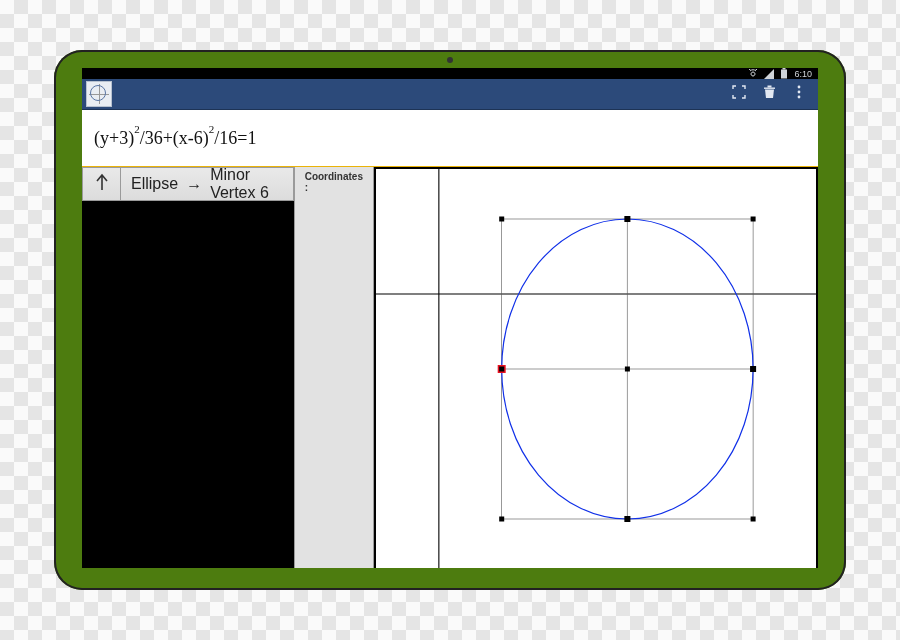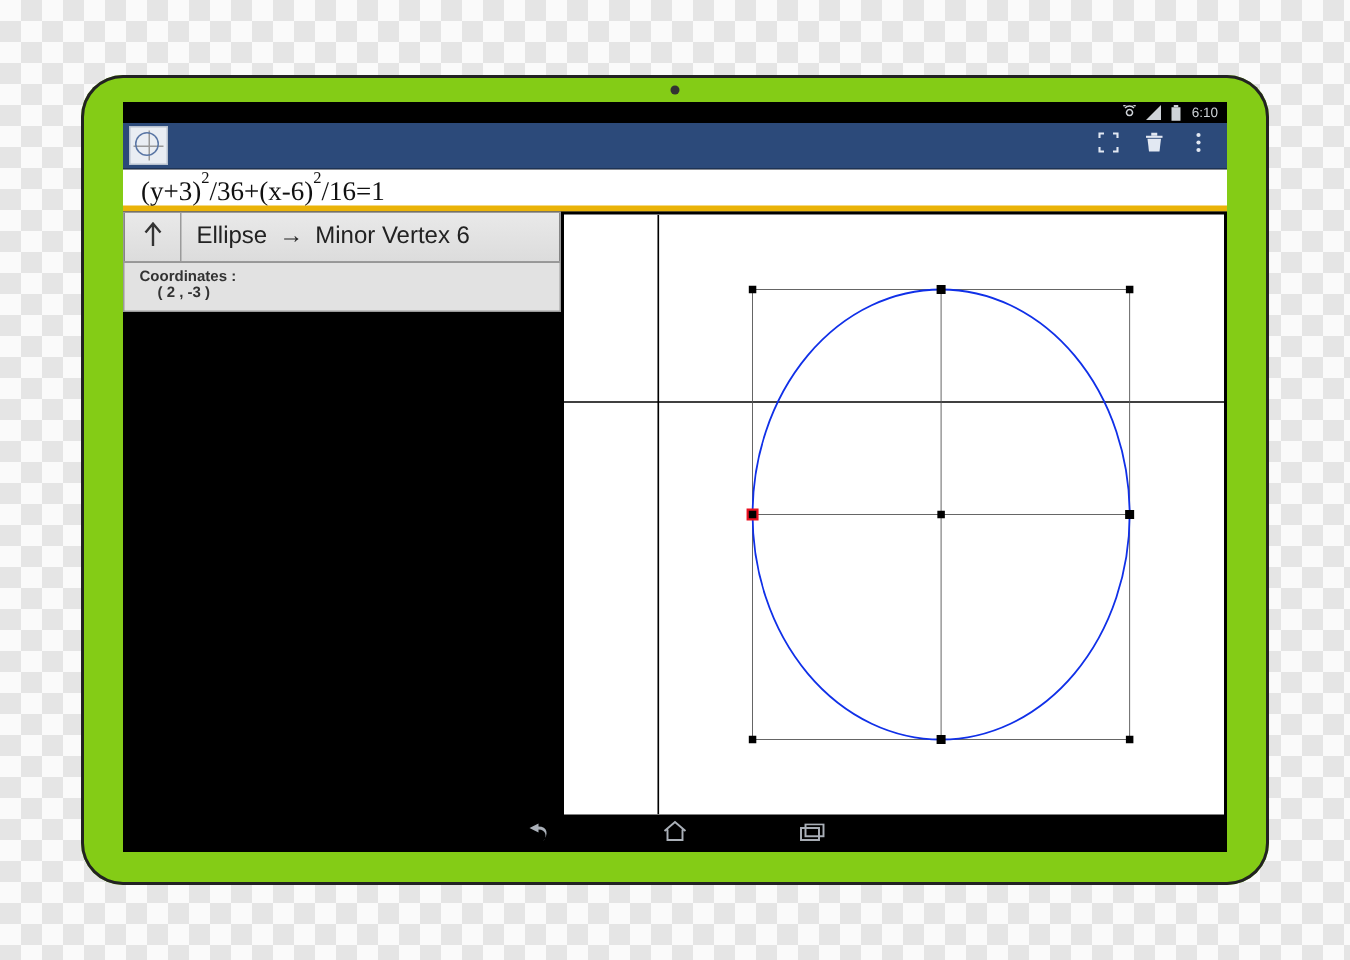--- a/index.html
+++ b/index.html
@@ -7,21 +7,21 @@
   body {
     font-family: Arial, Helvetica, sans-serif;
     background: repeating-conic-gradient(#e5e5e5 0 25%, #fafafa 0 50%) 0 0/28px 28px;
     display: flex;
     align-items: center;
     justify-content: center;
   }
   .tablet {
     width: 792px;
     height: 540px;
-    background: #84cc16;
+    background: #4d7c0f;
     border-radius: 28px;
     box-shadow: 0 0 0 2px #222 inset;
     position: relative;
     display: flex;
     flex-direction: column;
     align-items: center;
     padding: 18px 28px 22px 28px;
   }
   .camera {
     width: 6px; height: 6px; border-radius: 50%;
@@ -82,41 +82,41 @@
     display: flex; align-items: center; justify-content: center;
     color: #e2e8f2; cursor: pointer;
   }
   .content {
     flex: 1;
     background: #000;
     display: flex;
     flex-direction: column;
   }
   .equation-bar {
-    height: 28px;
+    height: 57px;
     background: #fff;
     color: #111;
     font-size: 18px;
     font-family: "Times New Roman", serif;
     padding: 4px 12px;
-    border-bottom: 4px solid #eab308;
-    display: flex;
-    align-items: flex-start;
+    border-bottom: 1px solid #eab308;
+    display: flex;
+    align-items: center;
     white-space: nowrap;
   }
   .equation-bar sup { font-size: 11px; position: relative; top: -4px; }
   .split {
     flex: 1;
     display: flex;
   }
   .left-panel {
     width: 292px;
     background: #000;
     display: flex;
-    flex-direction: column;
+    flex-direction: row;
   }
   .solution-header {
     background: linear-gradient(#e9e9e9,#dcdcdc);
     border: 1px solid #9a9a9a;
     display: flex;
     align-items: center;
     height: 34px;
   }
   .up-cell {
     width: 38px; height: 100%;
@@ -238,21 +238,20 @@
               </span>
             </div>
             <div class="solution-title">
               <span>Ellipse</span>
               <span>→</span>
               <span>Minor Vertex 6</span>
             </div>
           </div>
           <div class="solution-detail">
             <div>Coordinates :</div>
-            <div style="padding-left:12px;">( 2 , -3 )</div>
           </div>
         </div>
         <div class="right-panel">
           <div class="plot-wrap">
             <svg viewBox="0 0 440 400">
 
               <line x1="0" y1="125" x2="440" y2="125" stroke="#000" stroke-width="1.1"></line>
               <line x1="62.86" y1="0" x2="62.86" y2="400" stroke="#000" stroke-width="1.1"></line>
 
               <rect x="125.7" y="50" width="251.4" height="300" fill="none" stroke="#555" stroke-width="0.6"></rect>

